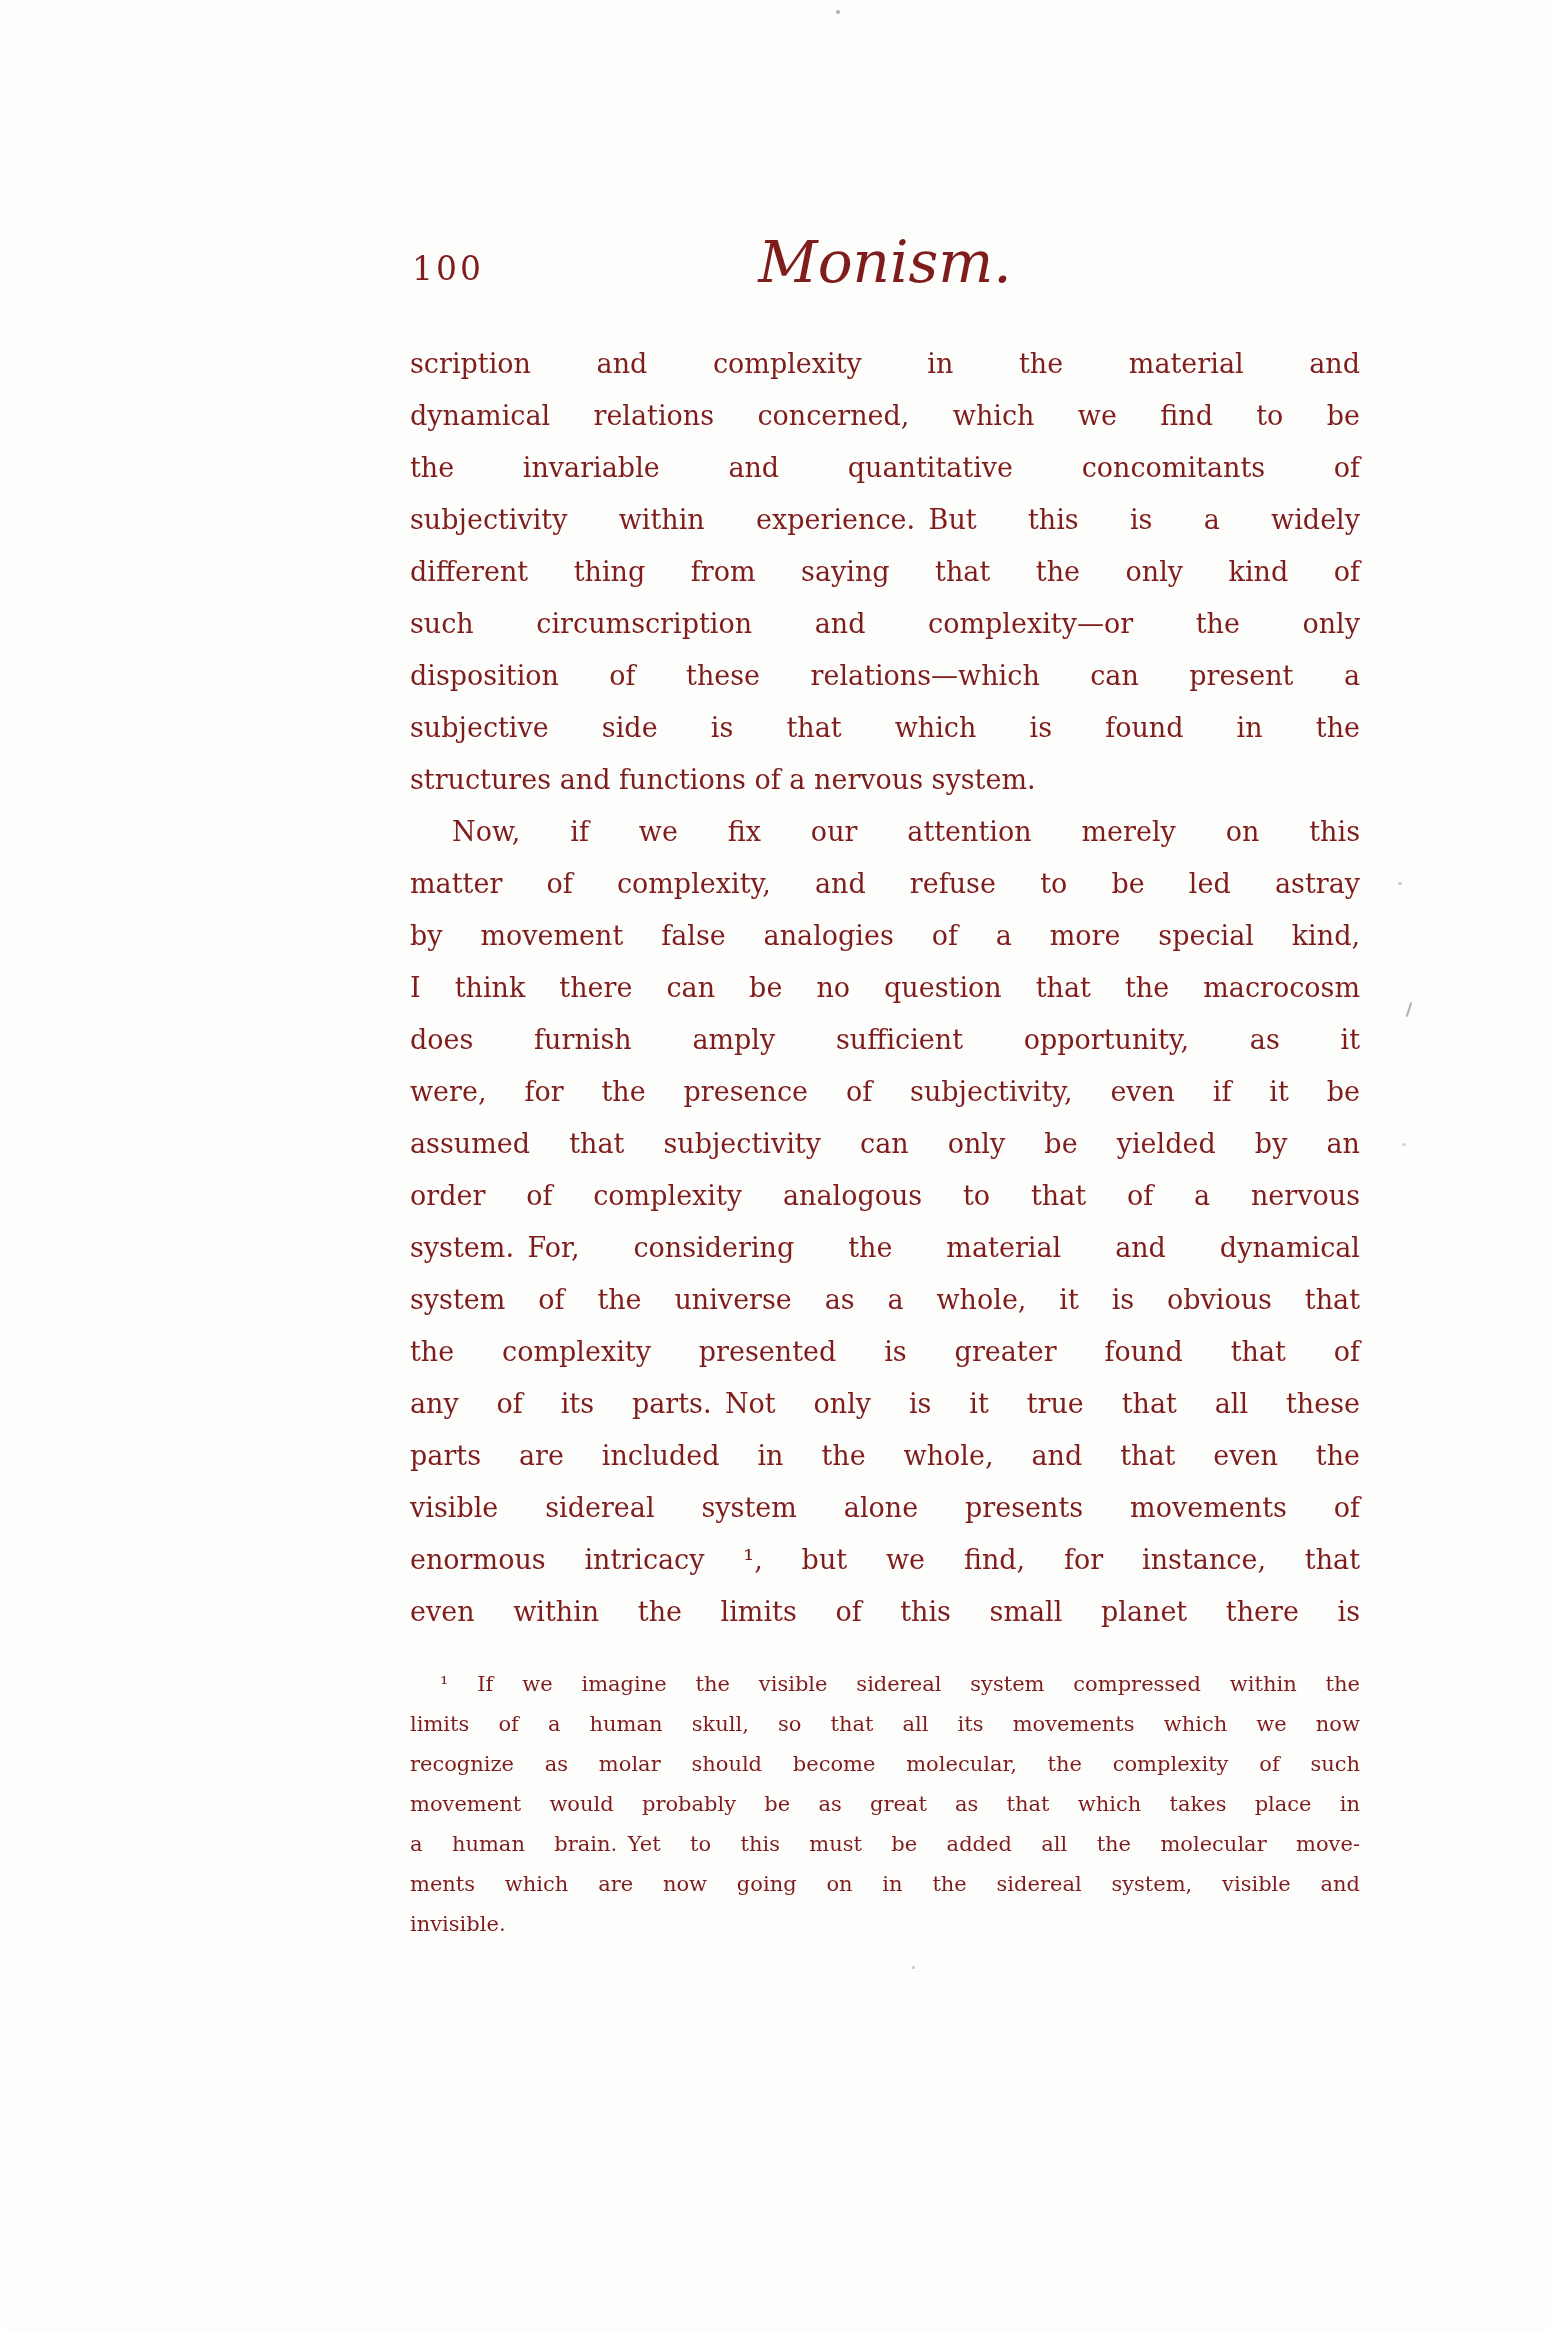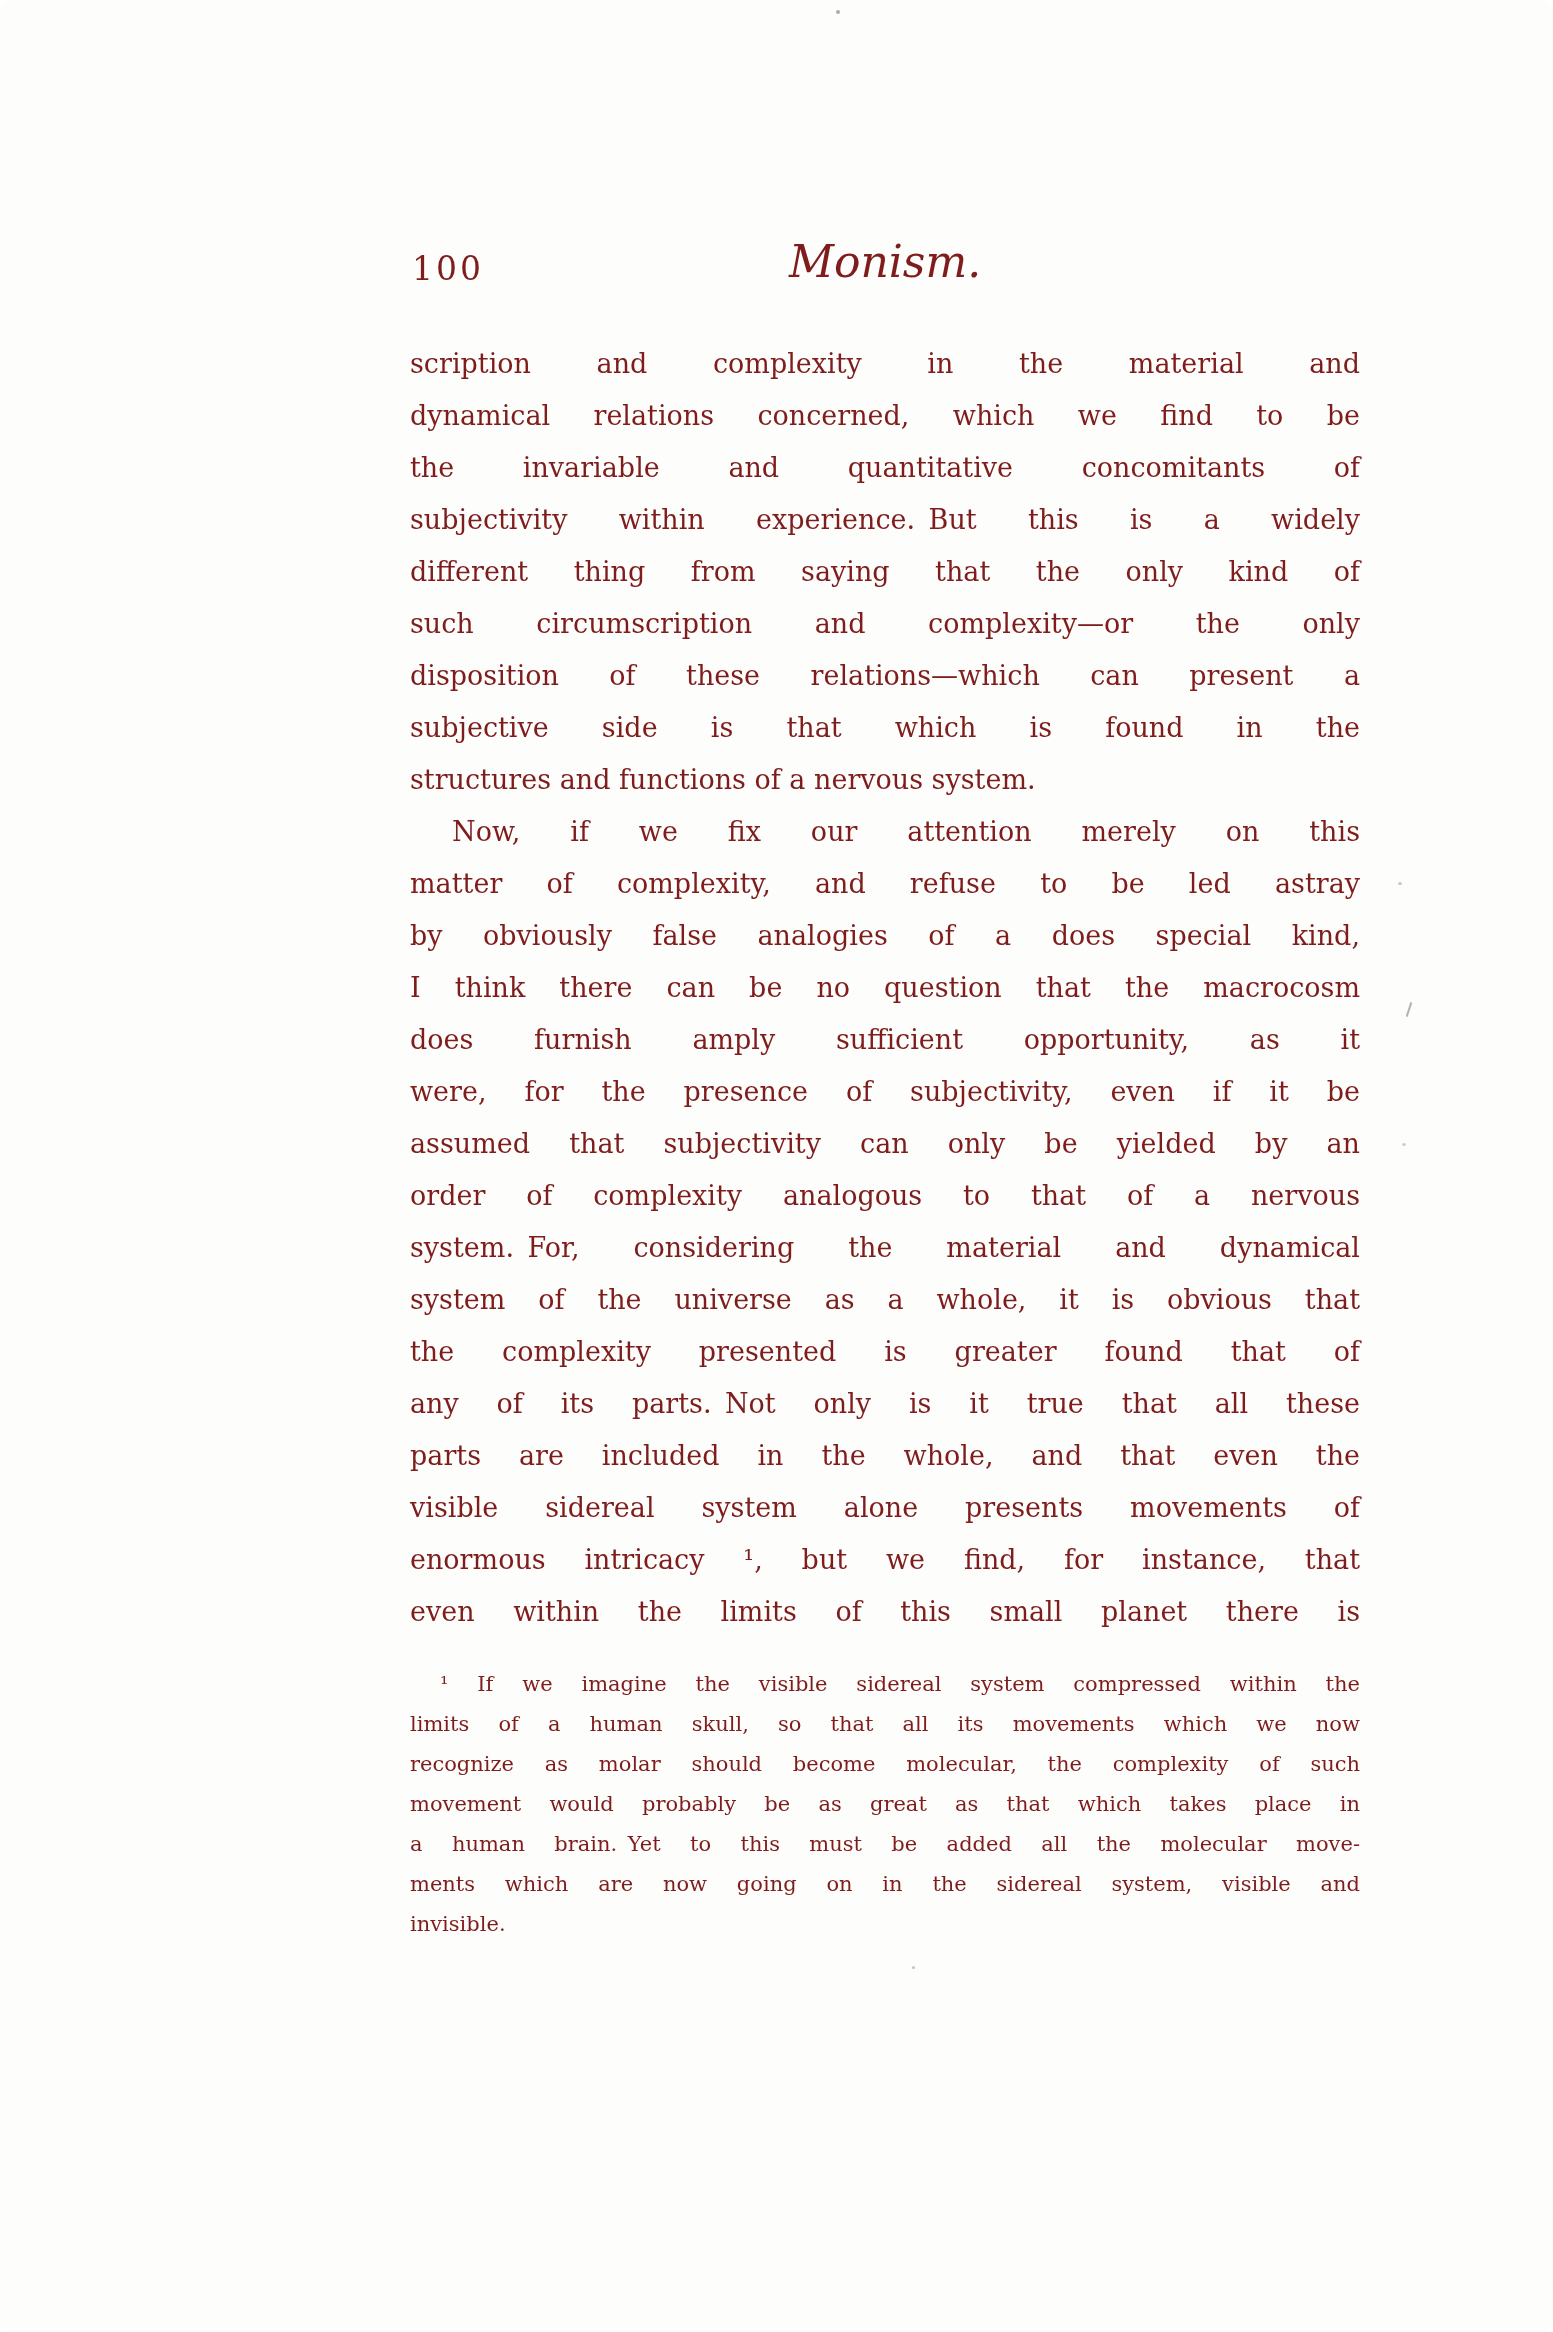--- a/index.html
+++ b/index.html
@@ -29,21 +29,21 @@
     left: 2px;
     top: 18px;
     font-size: 33px;
     letter-spacing: 3px;
     line-height: 1;
   }
   .head-title {
     display: block;
     text-align: center;
     font-style: italic;
-    font-size: 44px;
+    font-size: 58px;
     line-height: 56px;
   }
 
   
   .body-text {
     position: absolute;
     left: 410px;
     top: 338px;
     width: 950px;
   }
@@ -113,21 +113,21 @@
         <div class="line">subjectivity within experience. But this is a widely</div>
         <div class="line">different thing from saying that the only kind of</div>
         <div class="line">such circumscription and complexity—or the only</div>
         <div class="line">disposition of these relations—which can present a</div>
         <div class="line">subjective side is that which is found in the</div>
         <div class="line flush">structures and functions of a nervous system.</div>
       </section>
     <section class="para">
         <div class="line indent">Now, if we fix our attention merely on this</div>
         <div class="line">matter of complexity, and refuse to be led astray</div>
-        <div class="line">by obviously false analogies of a does special kind,</div>
+        <div class="line">by movement false analogies of a more special kind,</div>
         <div class="line">I think there can be no question that the macrocosm</div>
         <div class="line">does furnish amply sufficient opportunity, as it</div>
         <div class="line">were, for the presence of subjectivity, even if it be</div>
         <div class="line">assumed that subjectivity can only be yielded by an</div>
         <div class="line">order of complexity analogous to that of a nervous</div>
         <div class="line">system. For, considering the material and dynamical</div>
         <div class="line">system of the universe as a whole, it is obvious that</div>
         <div class="line">the complexity presented is greater found that of</div>
         <div class="line">any of its parts. Not only is it true that all these</div>
         <div class="line">parts are included in the whole, and that even the</div>

